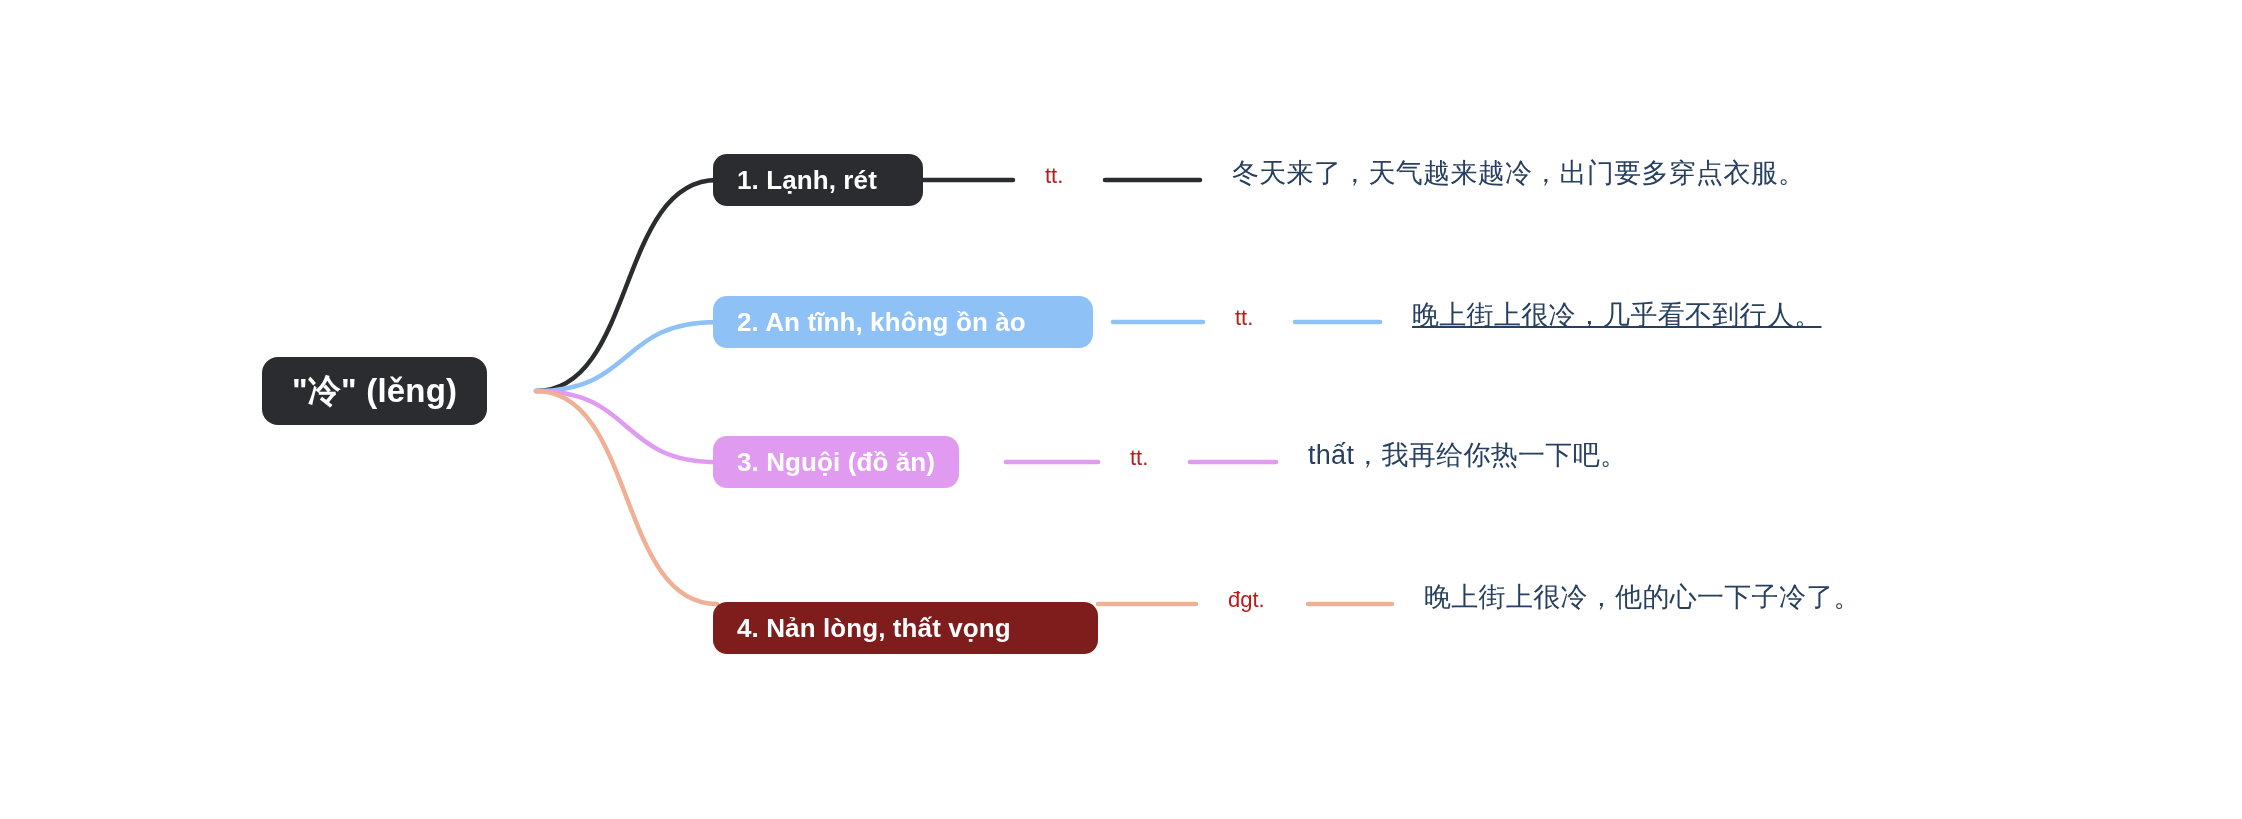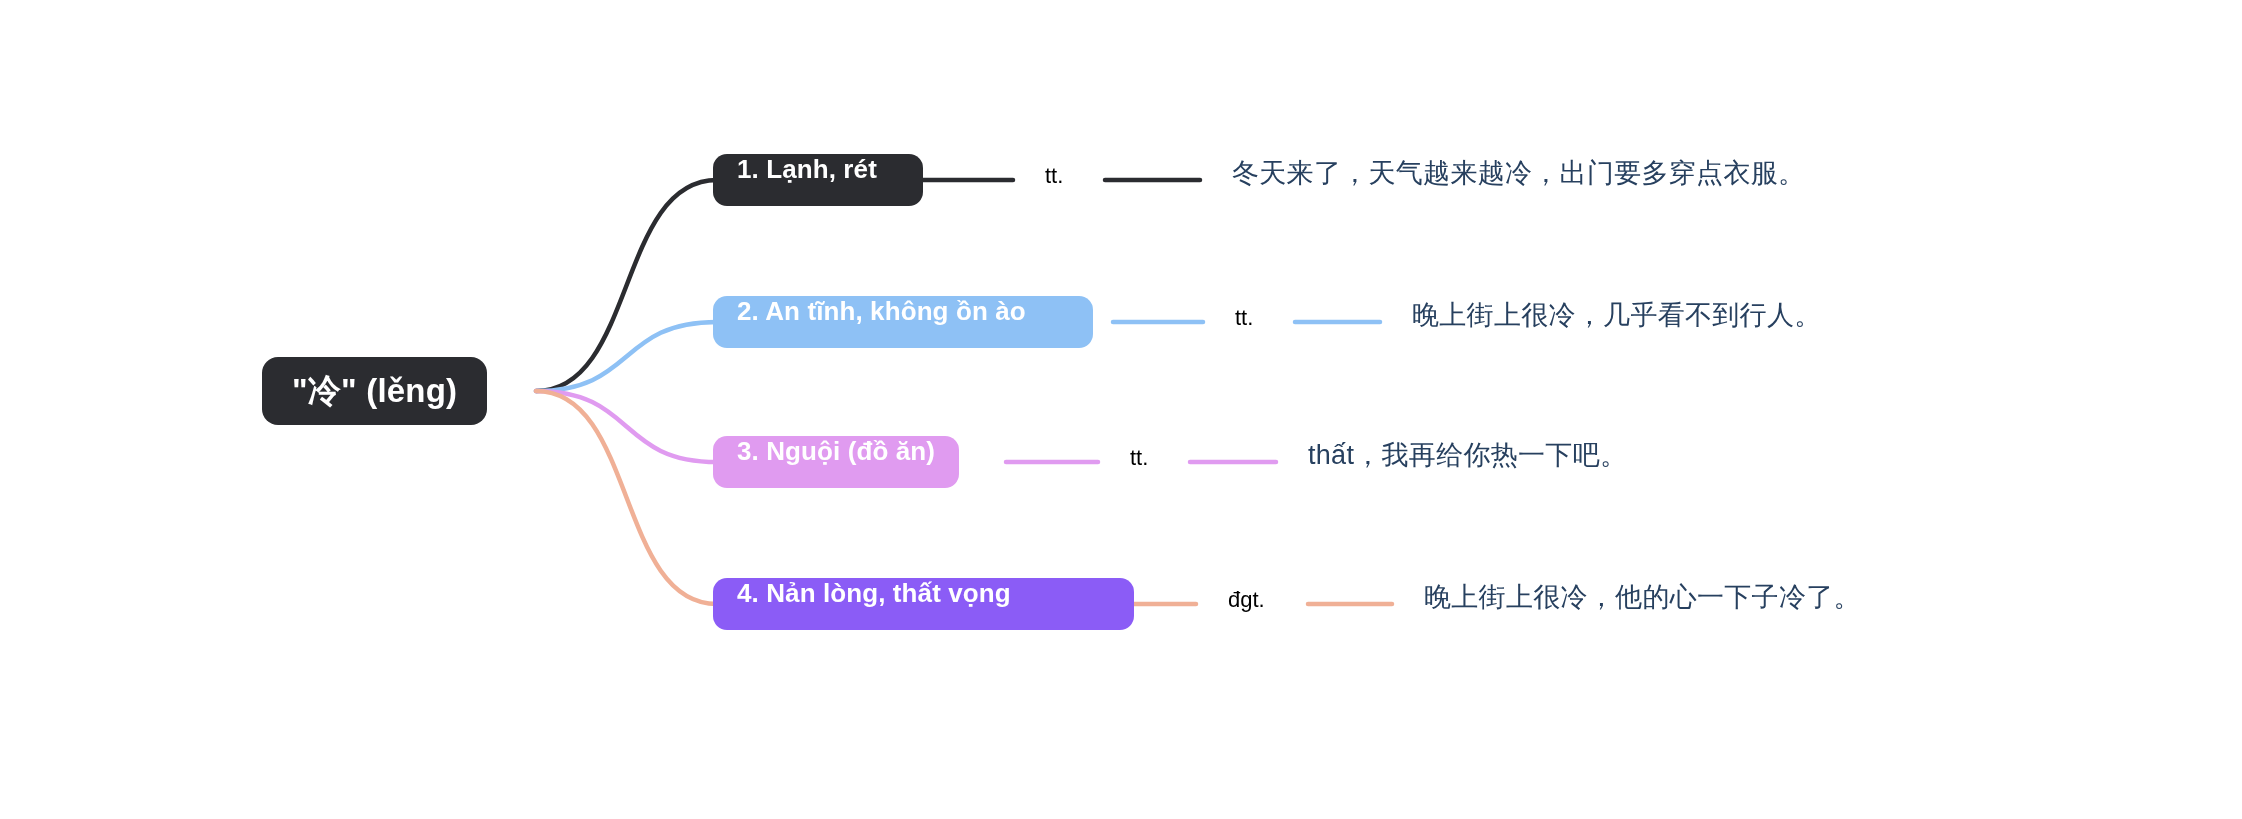--- a/index.html
+++ b/index.html
@@ -62,35 +62,36 @@
     height: 66px;
     z-index: 2;
     white-space: nowrap;
   }
 
   .branch-pill {
     position: absolute;
     height: 52px;
     top: 7px;
     display: flex;
+    align-items: center;
     padding: 0 24px;
     box-sizing: border-box;
     border-radius: 14px;
     color: #ffffff;
     font-size: 26px;
     font-weight: 700;
     letter-spacing: 0.1px;
     white-space: nowrap;
     z-index: 3;
   }
 
   .pos-label {
     position: absolute;
     top: 16px;
-    color: #000000;
+    color: #b91c1c;
     font-size: 22px;
     font-weight: 400;
     white-space: nowrap;
     z-index: 3;
   }
 
   .example-text {
     position: absolute;
     top: 8px;
     color: #27405f;
@@ -136,31 +137,31 @@
           <span>1. Lạnh, rét</span>
         </div>
         <div class="pos-label" style="left: 1045px;">tt.</div>
         <div class="example-text" style="left: 1232px;">冬天来了，天气越来越冷，出门要多穿点衣服。</div>
       </div>
       <div class="branch-row" style="top: 289px;">
         <div class="branch-pill" style="left: 713px; width: 380px; background: rgb(142, 193, 245);">
           <span>2. An tĩnh, không ồn ào</span>
         </div>
         <div class="pos-label" style="left: 1235px;">tt.</div>
-        <div class="example-text" style="left: 1412px;">晚上街上很冷，几乎看不到行人。</div>
+        <div class="example-text" style="left: 1412px; text-decoration: underline;">晚上街上很冷，几乎看不到行人。</div>
       </div>
       <div class="branch-row" style="top: 429px;">
         <div class="branch-pill" style="left: 713px; width: 246px; background: rgb(224, 155, 240);">
           <span>3. Nguội (đồ ăn)</span>
         </div>
         <div class="pos-label" style="left: 1130px;">tt.</div>
         <div class="example-text" style="left: 1308px;">thất，我再给你热一下吧。</div>
       </div>
       <div class="branch-row" style="top: 571px;">
-        <div class="branch-pill" style="left: 713px; width: 421px; background: #8b5cf6;">
+        <div class="branch-pill" style="left: 713px; width: 385px; background: #7f1d1d; margin-top: 24px;">
           <span>4. Nản lòng, thất vọng</span>
         </div>
         <div class="pos-label" style="left: 1228px;">đgt.</div>
         <div class="example-text" style="left: 1424px;">晚上街上很冷，他的心一下子冷了。</div>
       </div>
     </div>
 
 </div>
 
 </body></html>

